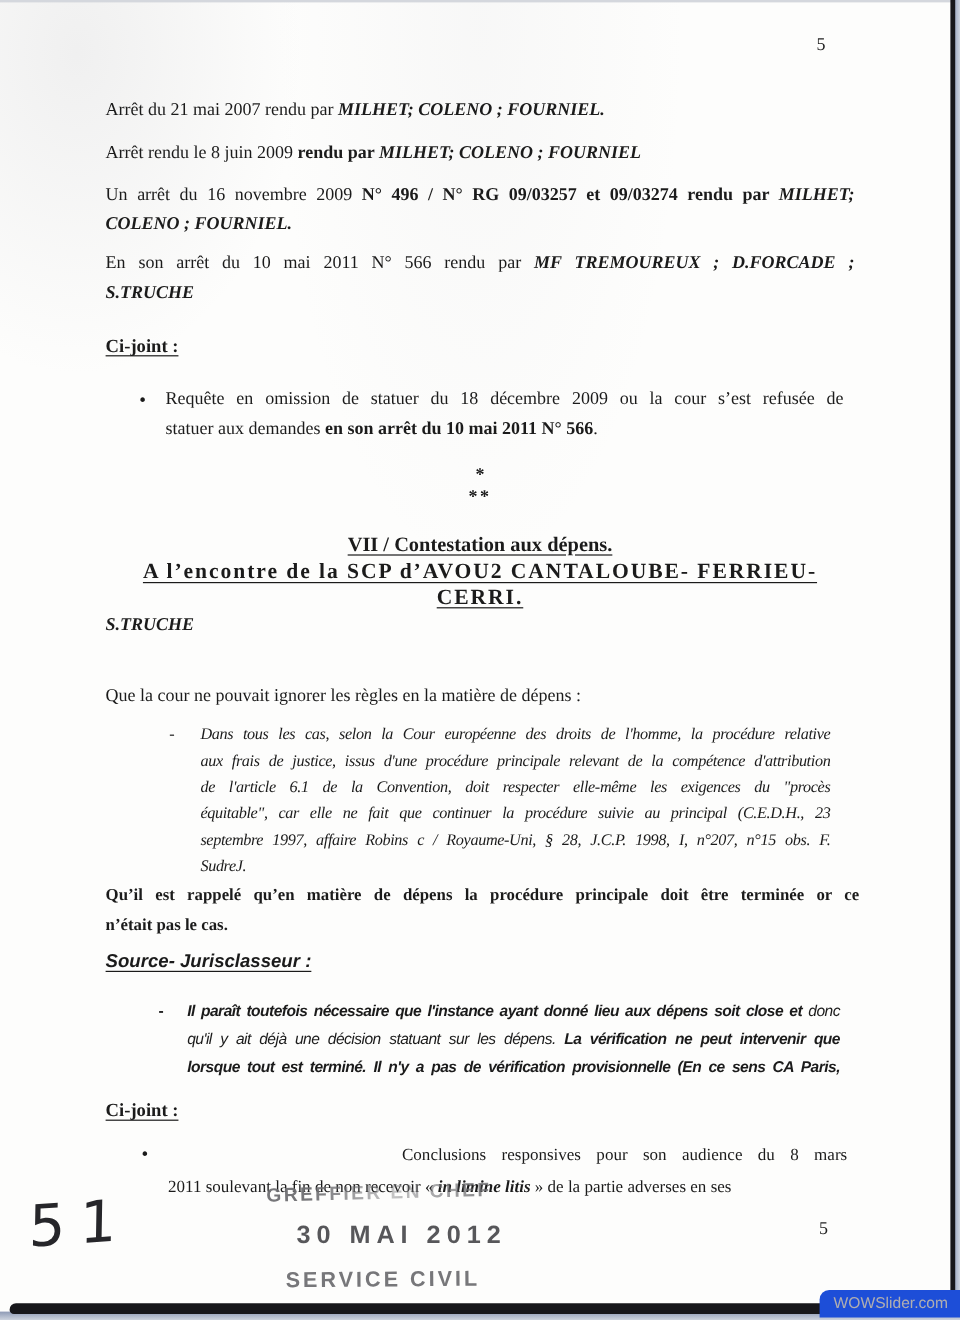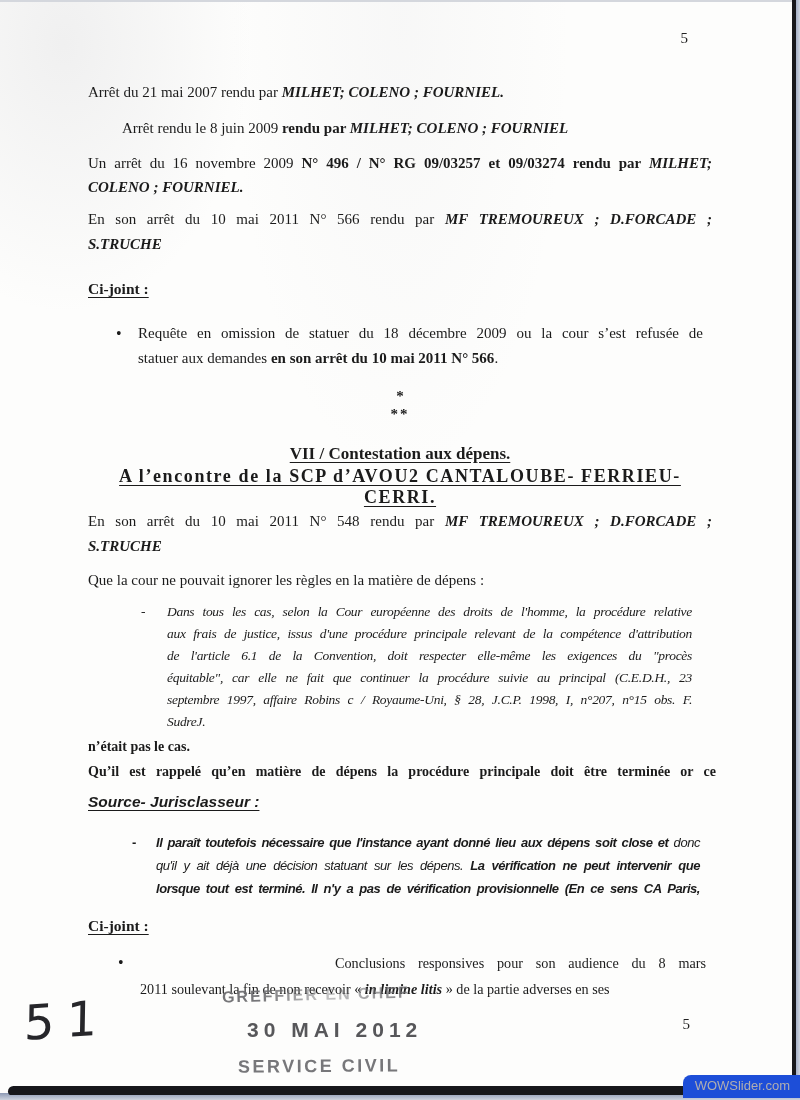--- a/index.html
+++ b/index.html
@@ -18,21 +18,21 @@
   
   .para{font-size:15px;line-height:24px;left:88px;width:624px;}
   .pagenum{font-size:15px;color:#222;}
   .rule-head{font-weight:bold;text-decoration:underline;text-underline-offset:3px;}
   .centered{left:88px;width:624px;text-align:center;}
   
   .list-item{position:absolute;}
   .marker{position:absolute;top:0;}
   
   #p1{top:80px;}
-  #p2{top:116px;margin-left:34px;}
+  #p2{top:116px;}
   #p3{top:151px;}
   #p4{top:207px;line-height:25px;}
   #ci1{top:280px;left:88px;font-size:15.5px;}
   #bullet1{top:321px;left:138px;width:565px;font-size:15px;line-height:25px;}
   #bullet1 .marker{left:-22px;font-size:16px;}
   #star1{top:388px;font-size:15px;font-weight:bold;}
   #star2{top:406px;font-size:15px;font-weight:bold;letter-spacing:2px;}
   #h1{top:444px;font-size:17px;}
   #h2{top:466px;font-size:18px;letter-spacing:1.6px;}
   #p548{top:509px;line-height:25px;}
@@ -99,41 +99,40 @@
       </div>
   </div>
 
   <div id="star1" class="abs centered">*</div>
   <div id="star2" class="abs centered">**</div>
 
   <div id="h1" class="abs centered rule-head">VII / Contestation aux dépens.</div>
   <div id="h2" class="abs centered rule-head">A l’encontre de la SCP d’AVOU2 CANTALOUBE- FERRIEU- CERRI.</div>
 
   <div id="p548" class="abs para">
-      <div class="tline jline"><span>En son arrêt du 10 mai 2011 N° 548 rendu par </span><span class="sb si">MF TREMOUREUX ; D.FORCADE ;</span></div>
       <div class="tline"><span class="sb si">S.TRUCHE</span></div>
     </div>
 
   <div id="pregles" class="abs para">Que la cour ne pouvait ignorer les règles en la matière de dépens :</div>
 
   <div id="dash1" class="list-item">
     <span class="marker">-</span>
     <div>
         <div class="tline jline"><span class="si">Dans tous les cas, selon la Cour européenne des droits de l'homme, la procédure relative</span></div>
         <div class="tline jline"><span class="si">aux frais de justice, issus d'une procédure principale relevant de la compétence d'attribution</span></div>
         <div class="tline jline"><span class="si">de l'article 6.1 de la Convention, doit respecter elle-même les exigences du "procès</span></div>
         <div class="tline jline"><span class="si">équitable", car elle ne fait que continuer la procédure suivie au principal (C.E.D.H., 23</span></div>
         <div class="tline jline"><span class="si">septembre 1997, affaire Robins c / Royaume-Uni, § 28, J.C.P. 1998, I, n°207, n°15 obs. F.</span></div>
         <div class="tline"><span class="si">SudreJ.</span></div>
       </div>
   </div>
 
   <div id="prappele" class="abs">
+      <div class="tline jline"><span class="sb">Qu’il est rappelé qu’en matière de dépens la procédure principale doit être terminée or ce</span></div>
       <div class="tline"><span class="sb">n’était pas le cas.</span></div>
-      <div class="tline jline"><span class="sb">Qu’il est rappelé qu’en matière de dépens la procédure principale doit être terminée or ce</span></div>
     </div>
 
   <div id="source" class="abs">Source- Jurisclasseur :</div>
 
   <div id="dash2" class="list-item">
     <span class="marker">-</span>
     <div>
         <div class="tline jline"><span class="sb si">Il paraît toutefois nécessaire que l'instance ayant donné lieu aux dépens soit close et </span><span class="si">donc</span></div>
         <div class="tline jline"><span class="si">qu'il y ait déjà une décision statuant sur les dépens. </span><span class="sb si">La vérification ne peut intervenir que</span></div>
         <div class="tline jline"><span class="sb si">lorsque tout est terminé. Il n'y a pas de vérification provisionnelle (En ce sens CA Paris,</span></div>

